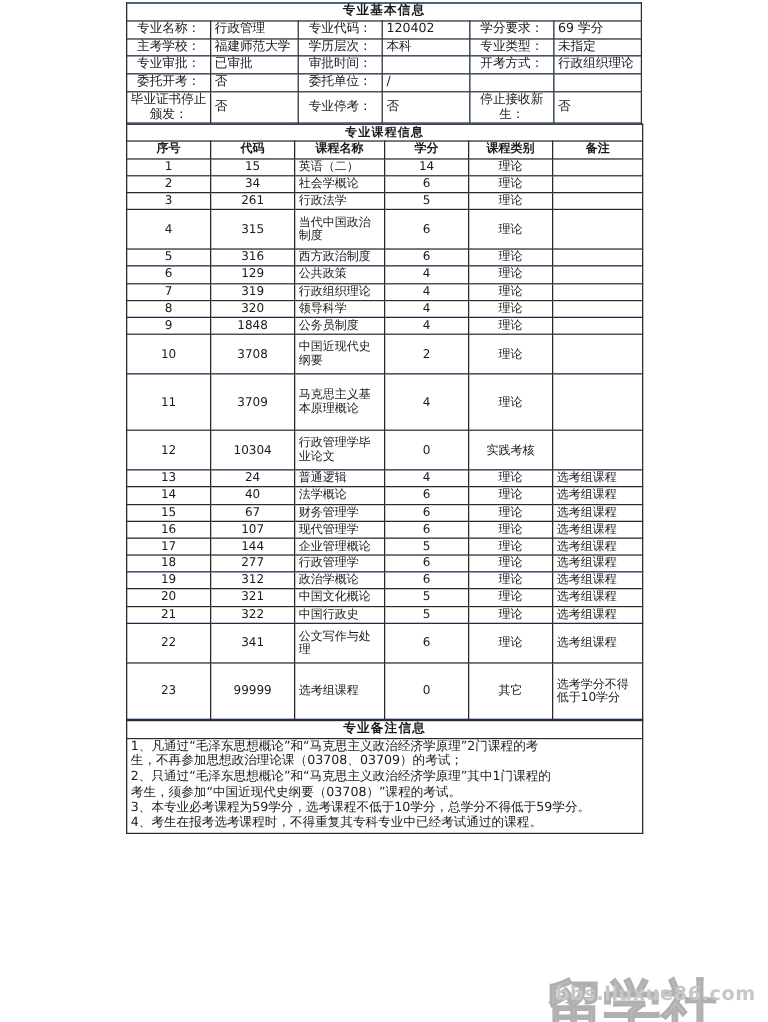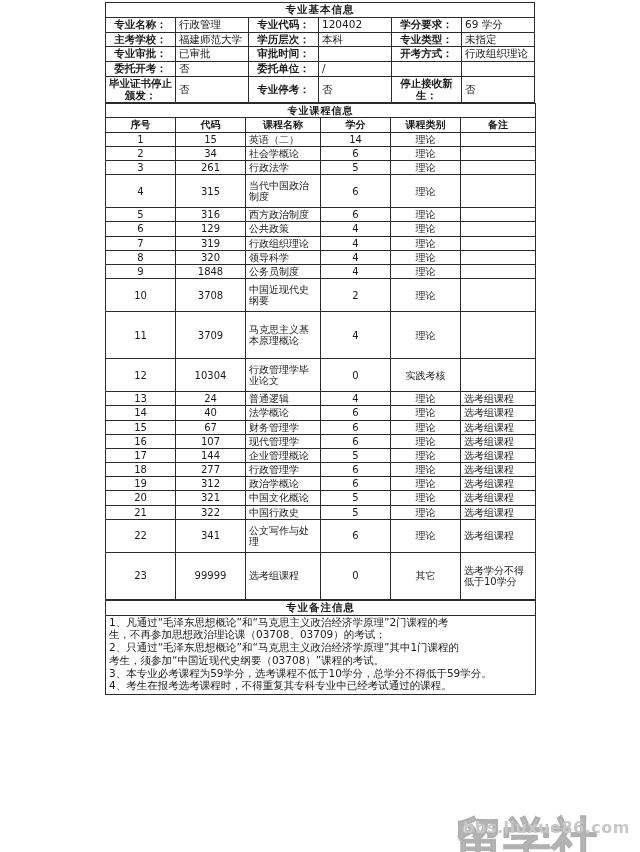--- a/index.html
+++ b/index.html
@@ -40,21 +40,21 @@
   
   .section-title {
     text-align: center;
     font-weight: bold;
     font-size: 12px;
     letter-spacing: 1px;
     padding: 3px 0 3px 0;
   }
   
   .lbl {
-    font-weight: bold;
+    font-weight: normal;
     text-align: center;
     font-size: 11px;
     letter-spacing: 0px;
     white-space: normal;
     margin-left: 44px;
   }
   .lbl.wrap2 {
     text-align: center;
   }
   .val {

